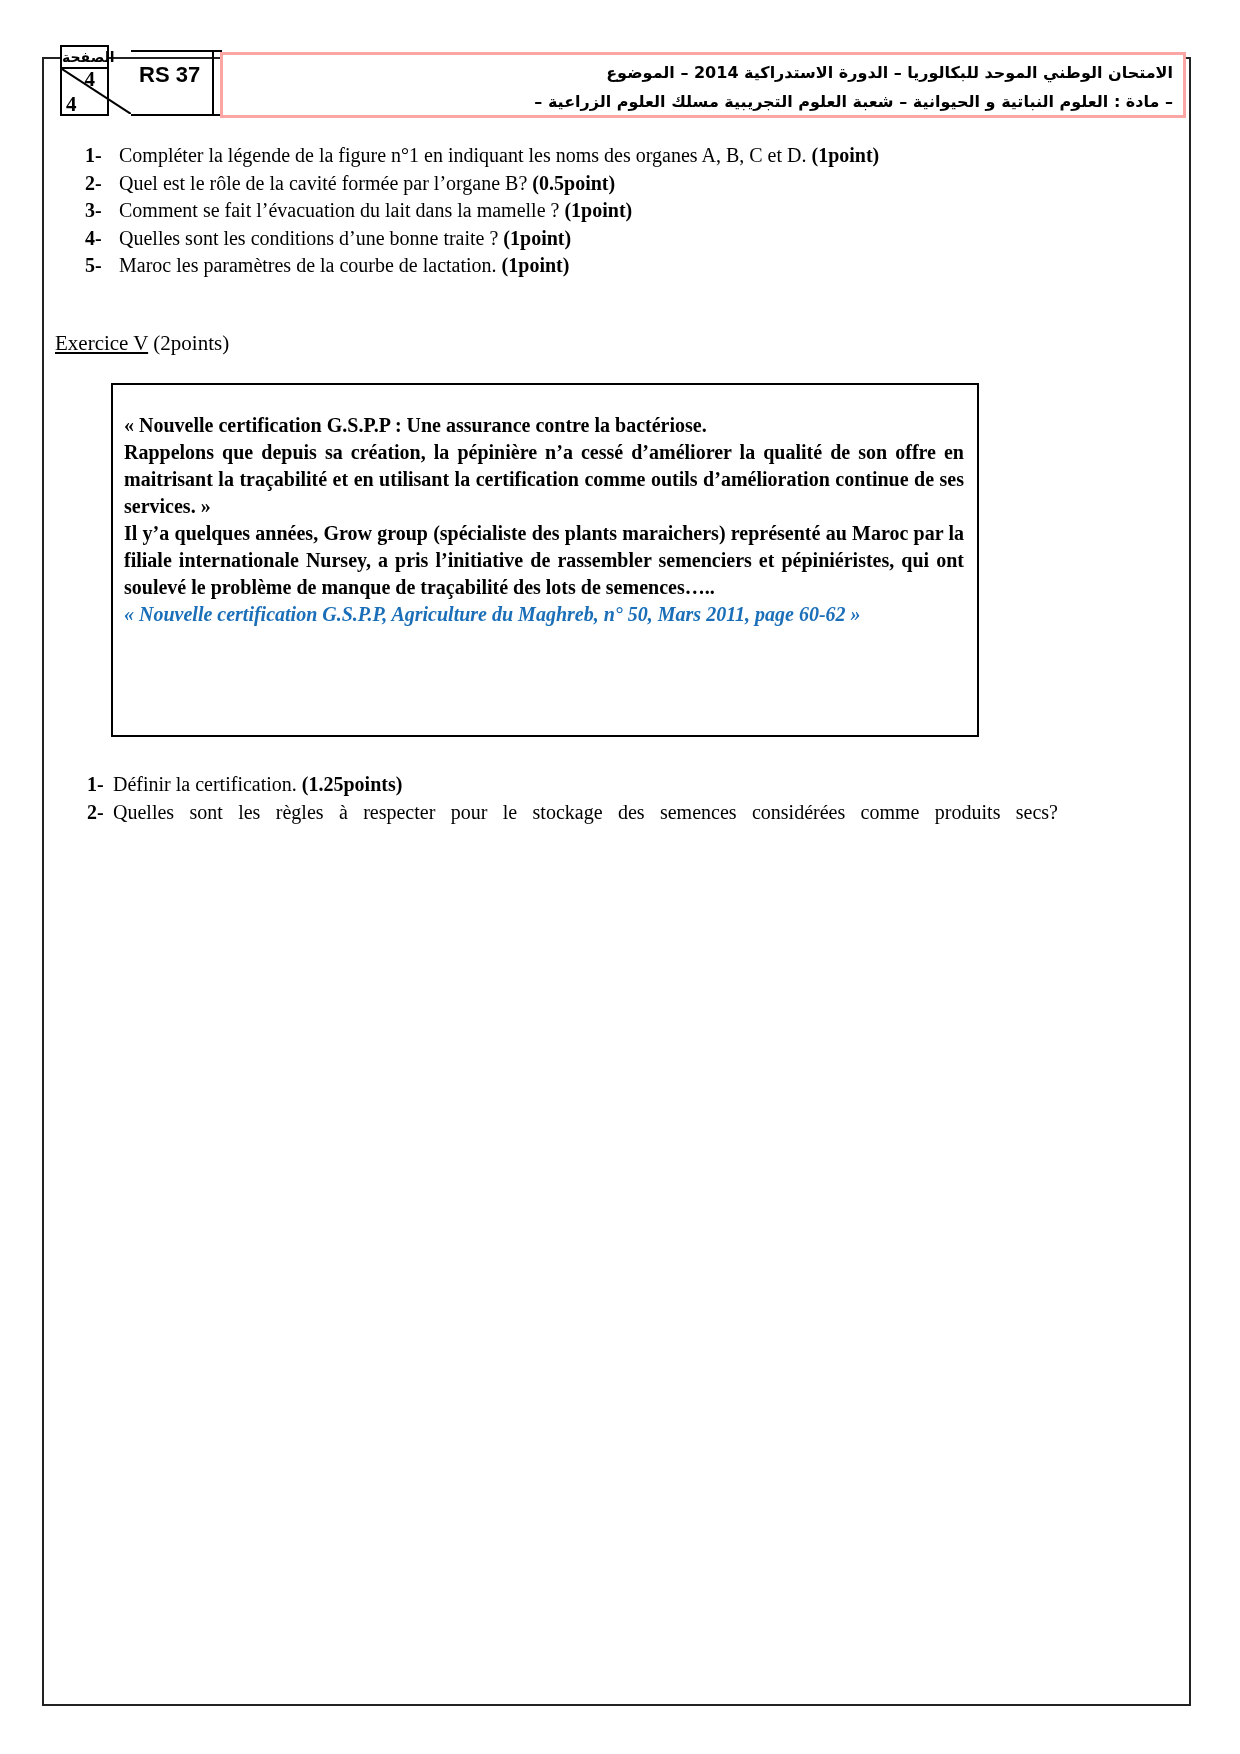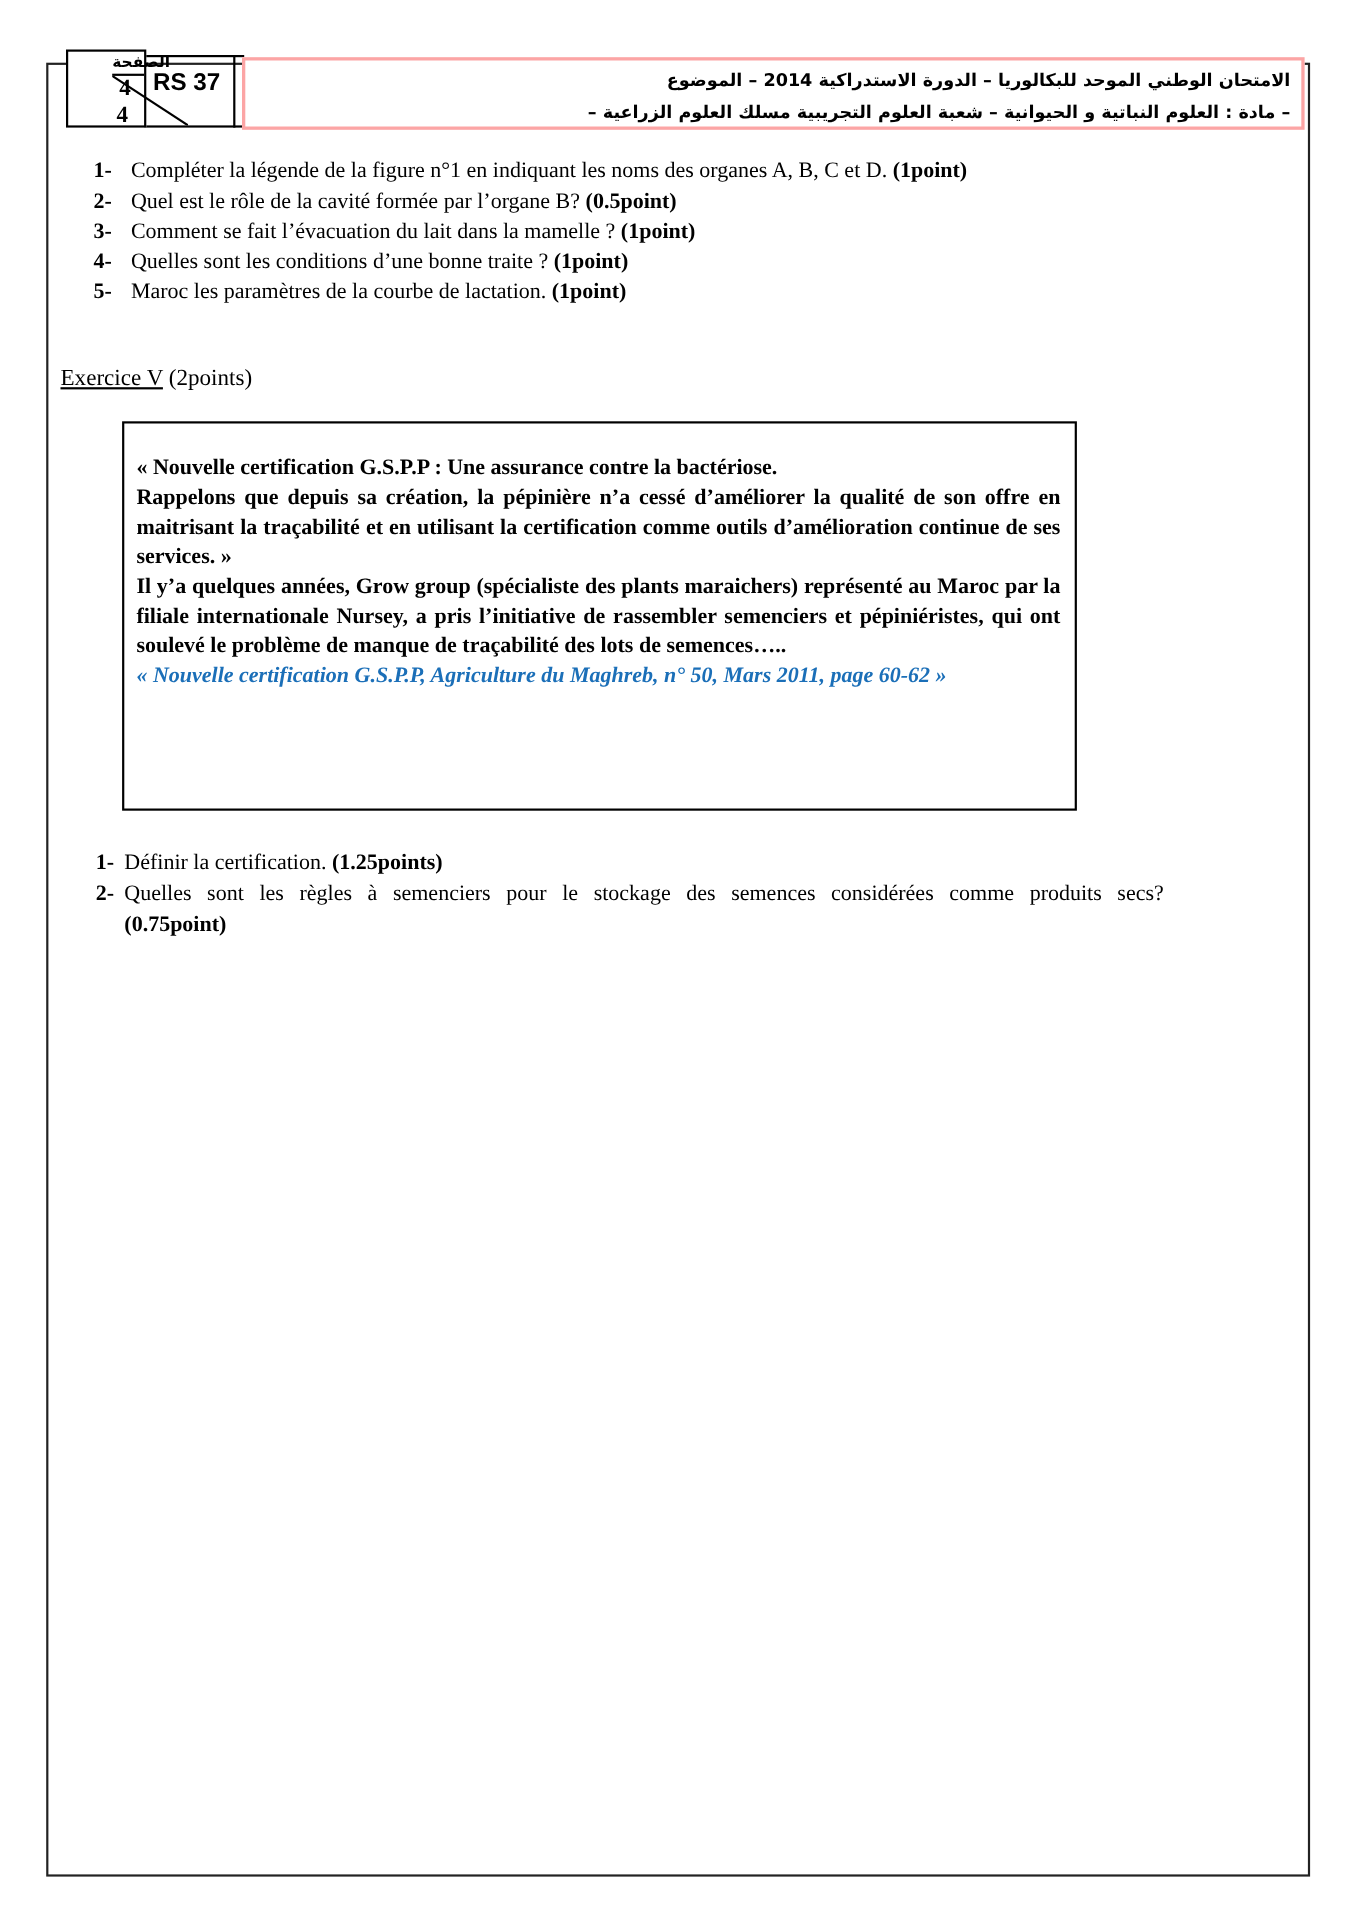--- a/index.html
+++ b/index.html
@@ -4,22 +4,22 @@
 <style>
   html,body{margin:0;padding:0;background:#fff;}
   .page{position:relative;width:1240px;height:1754px;background:#fff;overflow:hidden;
         font-family:"Liberation Serif","DejaVu Serif",serif;color:#000;}
 
   
   .page-border{position:absolute;left:42px;top:57px;width:1145px;height:1645px;
                border:2px solid #222;}
 
   
-  .page-box{position:absolute;left:60px;top:45px;width:73px;height:71px;
-            border:2px solid #000;background:#fff;z-index:3;box-sizing:border-box;padding-left:40px;}
+  .page-box{position:absolute;left:60px;top:45px;width:49px;height:71px;
+            border:2px solid #000;background:#fff;z-index:3;box-sizing:border-box;}
   .page-box-label{display:block;text-align:center;font-family:"DejaVu Sans",sans-serif;
                   font-weight:bold;font-size:14px;line-height:20px;border-bottom:2px solid #000;}
   .page-box-nums{position:relative;height:45px;font-weight:bold;font-size:21px;}
   .page-box-nums svg{position:absolute;left:0;top:0;}
   .num-top{position:absolute;right:12px;top:-2px;}
   .num-bottom{position:absolute;left:4px;bottom:-3px;}
 
   
   .rs-cell-top{position:absolute;left:131px;top:50px;width:91px;height:0;border-top:2px solid #000;z-index:2;}
   .rs-cell-bottom{position:absolute;left:131px;top:114px;width:91px;height:0;border-top:2px solid #000;z-index:2;}
@@ -120,18 +120,17 @@
     <p class="citation" style="color: rgb(27, 111, 184);">« Nouvelle certification G.S.P.P, Agriculture du Maghreb, n°  50, Mars 2011, page 60-62 »</p>
   </div>
 
   <div class="q-bottom">
     <div class="qrow">
       <span class="qnum2">1-</span>
       <span><span>Définir la certification.</span> <span class="pts">(1.25points)</span></span>
     </div>
     <div class="qrow">
       <span class="qnum2">2-</span>
-      <span class="qtext-just">Quelles sont les règles à semenciers pour le stockage des semences considérées comme produits secs?</span>
+      <span class="qtext-just">Quelles sont les règles à respecter pour le stockage des semences considérées comme produits secs?</span>
     </div>
-    <div class="pts-line">(0.75point)</div>
   </div>
 
 </div>
 
 </body></html>

